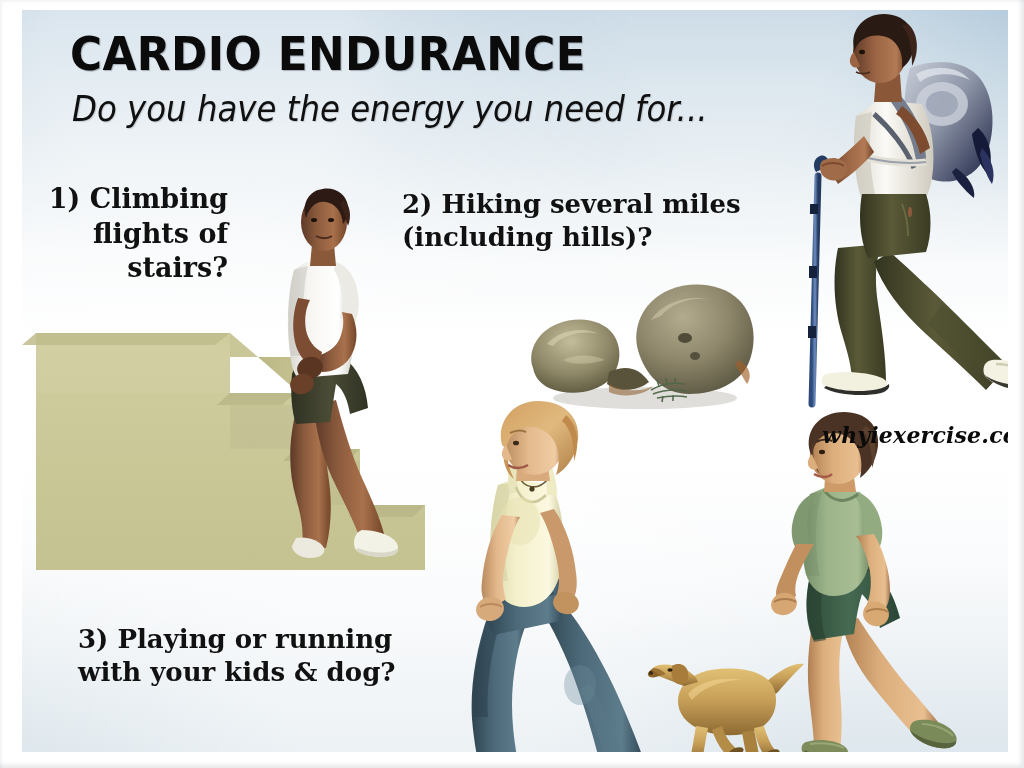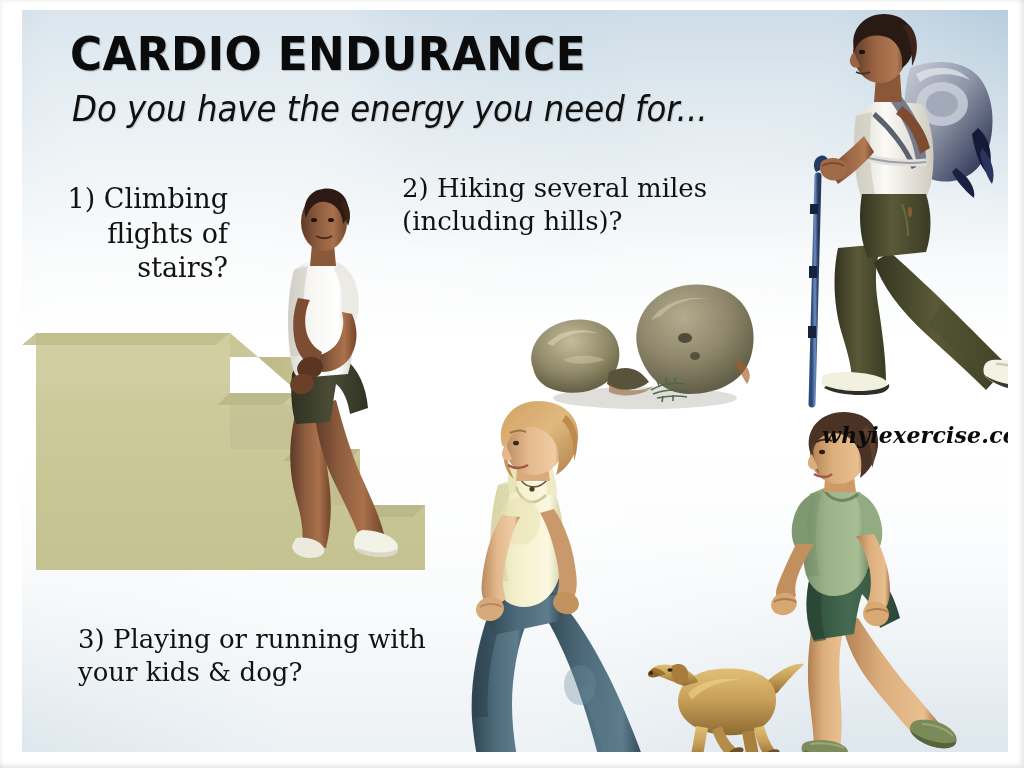--- a/index.html
+++ b/index.html
@@ -46,23 +46,23 @@
        transform:scaleX(.93);transform-origin:left center;
        text-shadow:1px 1px 1px rgba(90,100,110,.45);}
   .sub{position:absolute;left:50px;top:78px;
        font-family:"DejaVu Sans", sans-serif;
        font-style:italic;font-weight:400;font-size:36px;
        color:#101010;white-space:nowrap;
        transform:scaleX(.90);transform-origin:left center;
        text-shadow:1px 1px 1px rgba(110,120,130,.30);}
 
   .q{position:absolute;font-family:"DejaVu Serif", serif;
-     font-weight:400;color:#111;line-height:1.28;}
+     font-weight:700;color:#111;line-height:1.28;}
   .q1{left:0px;top:172px;width:206px;font-size:27px;text-align:right;}
-  .q2{left:380px;top:162px;width:360px;font-size:26px;text-align:left;}
+  .q2{left:380px;top:178px;width:360px;font-size:26px;text-align:left;}
   .q3{left:56px;top:613px;width:380px;font-size:26px;text-align:left;}
 
   .brand{position:absolute;left:800px;top:412px;
          font-family:"DejaVu Serif", serif;
          font-weight:bold;font-style:italic;font-size:22px;color:#0a0a0a;
          white-space:nowrap;letter-spacing:.2px;}
 
   
   .fig{position:absolute;}
   .fig svg{display:block;overflow:visible;}

